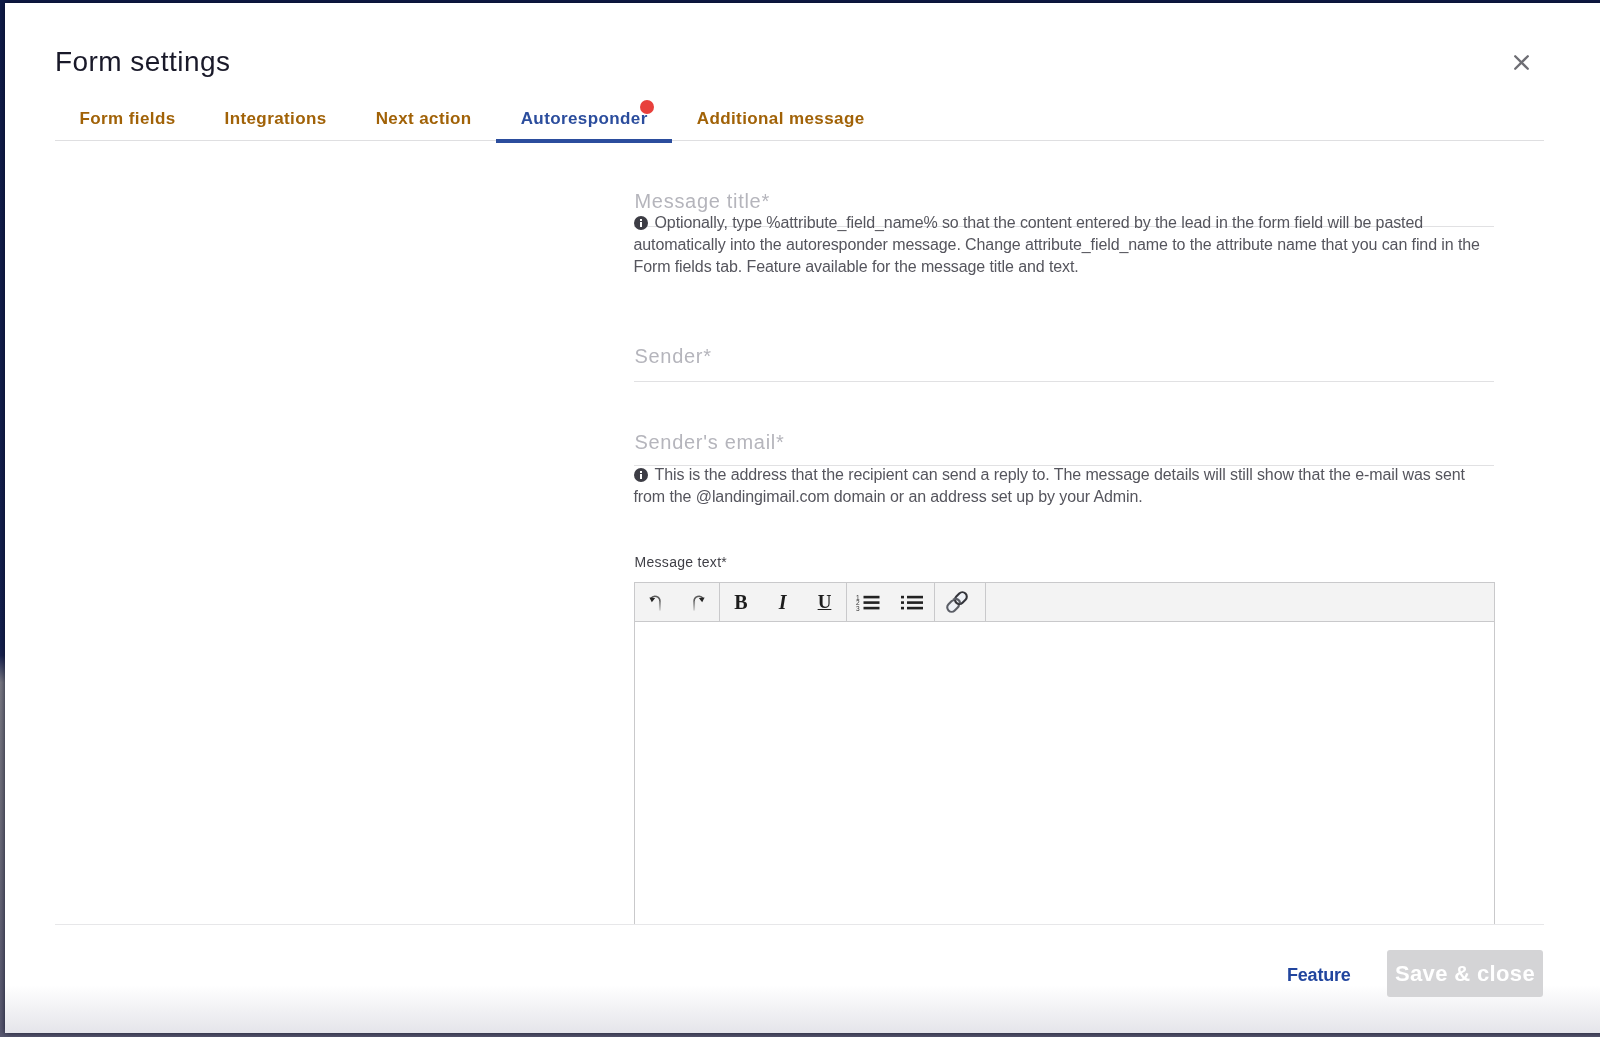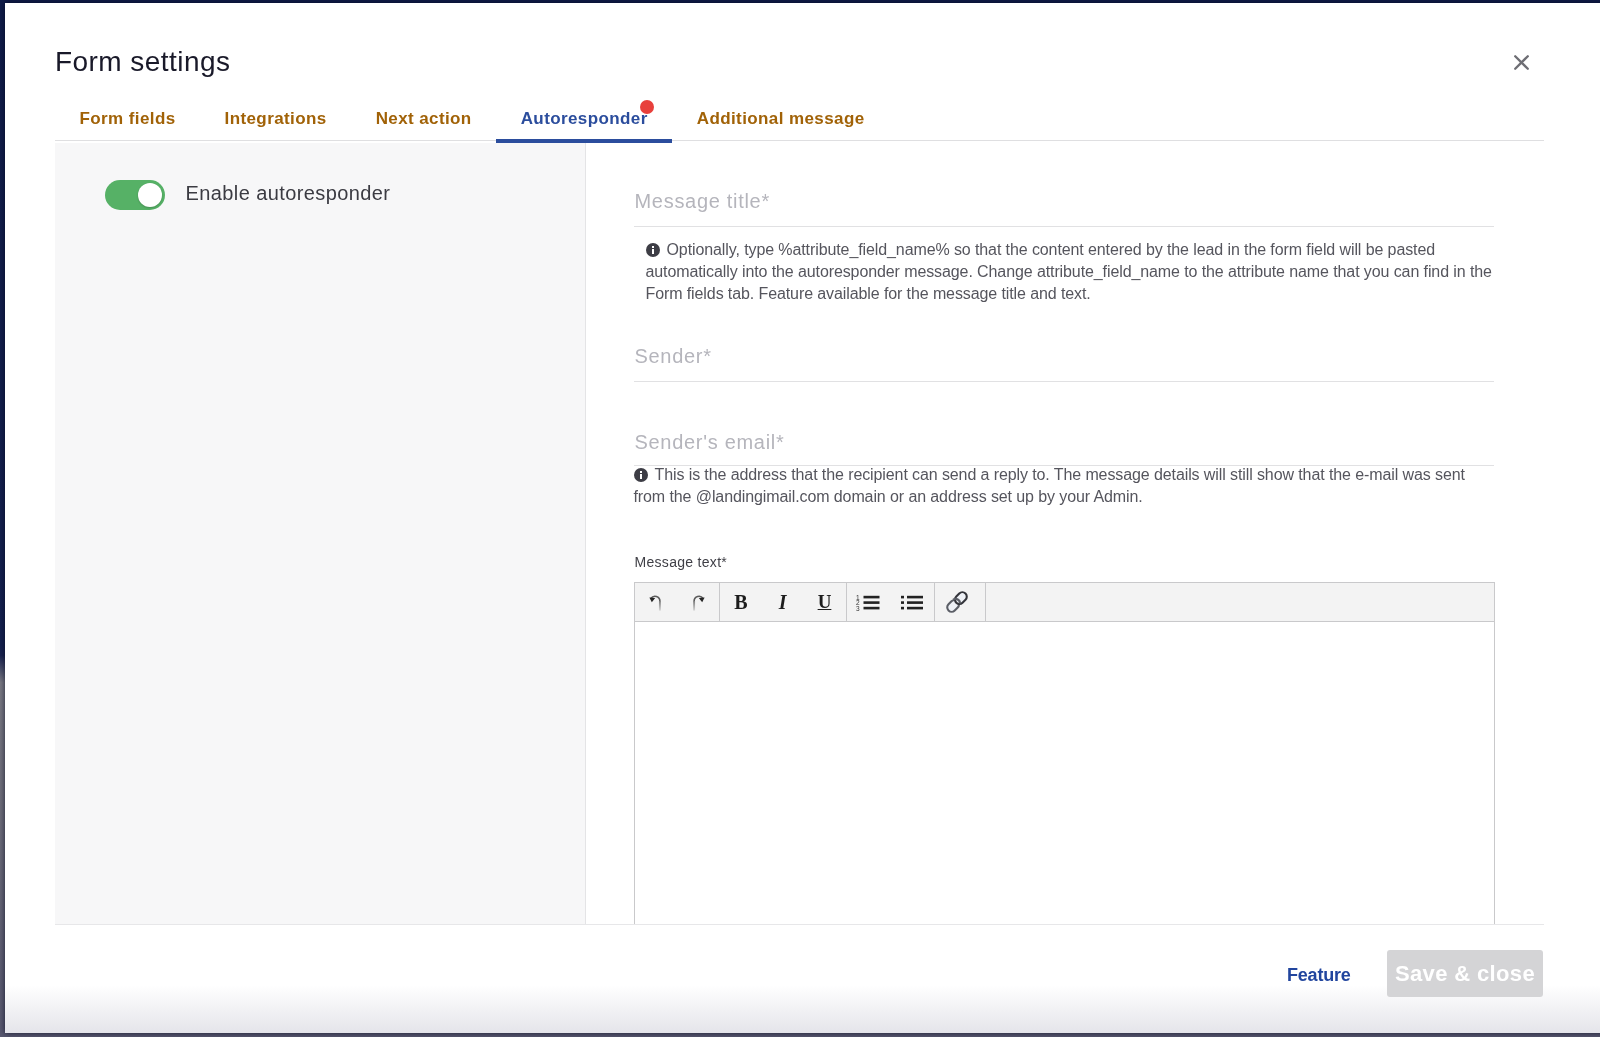--- a/index.html
+++ b/index.html
@@ -107,30 +107,24 @@
   <svg class="close" width="17" height="17" viewBox="0 0 17 17">
     <path d="M2.2 2.2 L14.8 14.8 M14.8 2.2 L2.2 14.8" stroke="#6e6e74" stroke-width="2.3" stroke-linecap="round"></path>
   </svg>
   <div class="tabs">
     <div class="tab">Form fields</div>
     <div class="tab">Integrations</div>
     <div class="tab">Next action</div>
     <div class="tab active">Autoresponder<span class="dot"></span></div>
     <div class="tab">Additional message</div>
   </div>
-  <div class="panel">
-    <div class="toggle">
-        <span class="knob"></span>
-      </div>
-    <div class="toglabel">Enable autoresponder</div>
-  </div>
 
   <div class="ph" style="top:188px;">Message title*</div>
   <div class="hr" style="top:222.5px;"></div>
-  <div class="info" style="top:236px;margin-left:12px;">
+  <div class="info" style="top:209px;">
     <svg class="iico" width="14" height="14" viewBox="0 0 14 14">
         <circle cx="7" cy="7" r="7" fill="#3d3d45"></circle>
         <rect x="6" y="3" width="2" height="2" fill="#fff"></rect>
         <rect x="6" y="6" width="2" height="5" fill="#fff"></rect>
       </svg>Optionally, type %attribute_field_name% so that the content entered by the lead in the form field will be pasted<br>automatically into the autoresponder message. Change attribute_field_name to the attribute name that you can find in the<br>Form fields tab. Feature available for the message title and text.
   </div>
 
   <div class="ph" style="top:343px;">Sender*</div>
   <div class="hr" style="top:377.5px;"></div>
 

